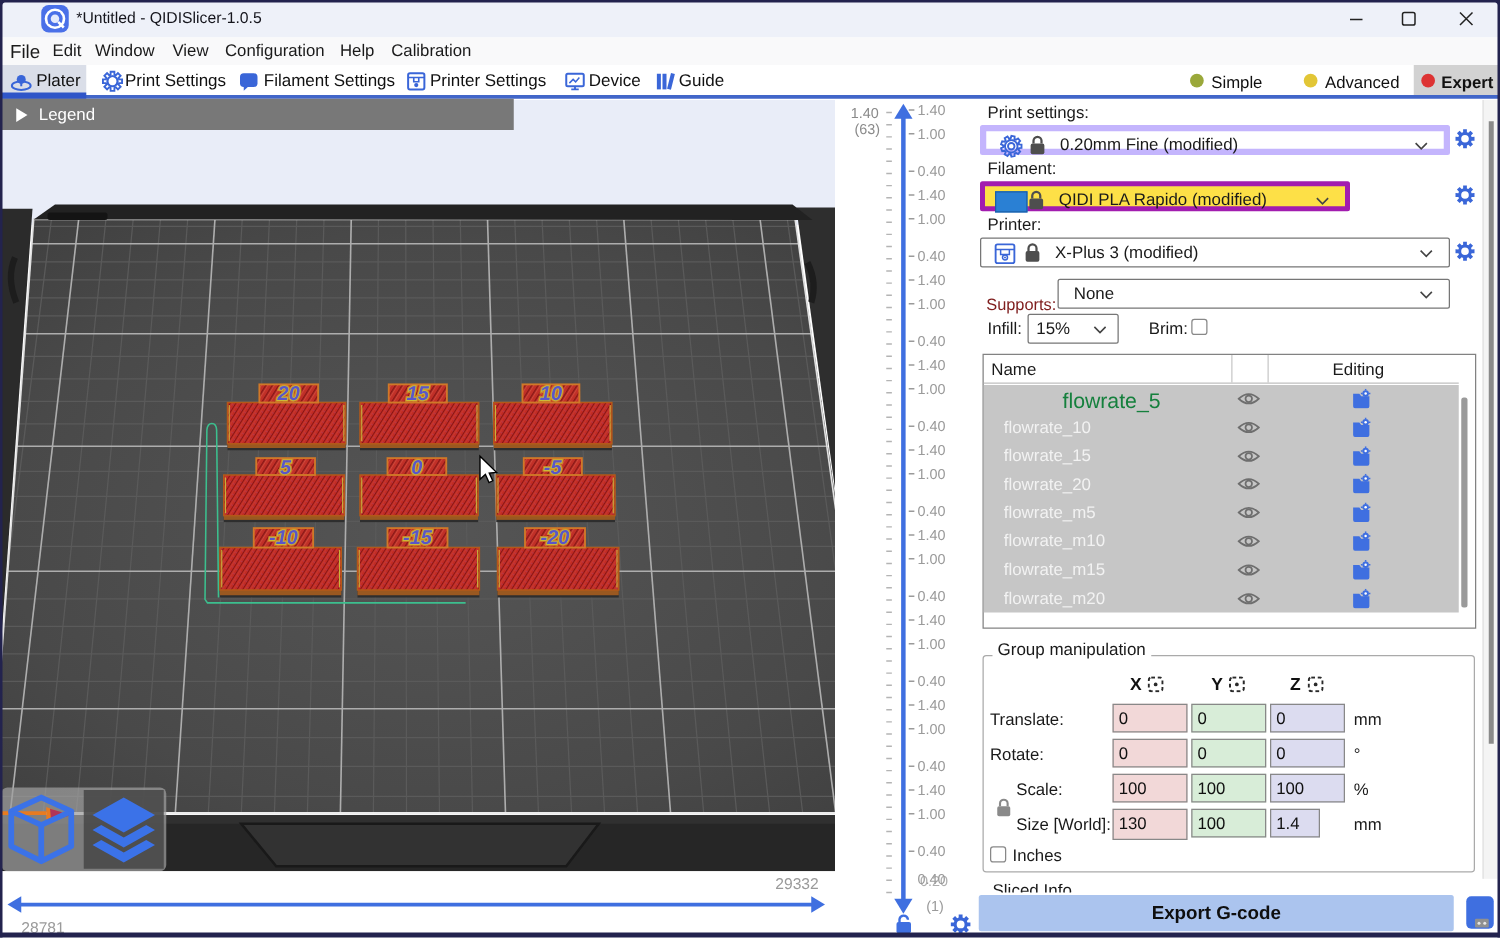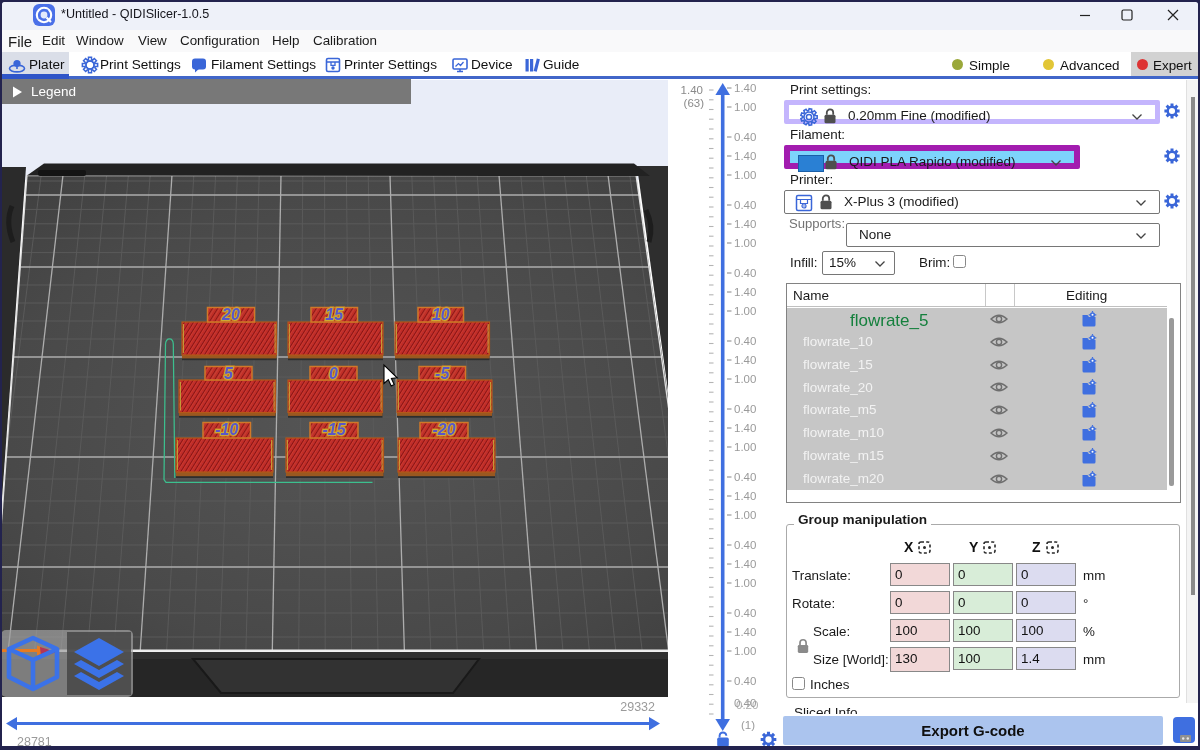--- a/index.html
+++ b/index.html
@@ -392,21 +392,21 @@
       <rect x="7" y="3" width="3.2" height="12.5" fill="#3a66d8"></rect>
       <rect x="12.2" y="2.6" width="3.2" height="13" fill="#3a66d8" transform="rotate(14 13.8 9)"></rect>
     </svg>
     <div style="position:absolute;left:543px;top:57px;font-size:13.6px;color:#111">Guide</div>
     <div style="position:absolute;left:1131px;top:52px;width:68px;height:24px;background:#d2d2d2"></div>
     <div style="position:absolute;left:952px;top:59px;width:11px;height:11px;border-radius:50%;background:#9aa83a"></div>
     <div style="position:absolute;left:1043px;top:59px;width:11px;height:11px;border-radius:50%;background:#e2c636"></div>
     <div style="position:absolute;left:1137px;top:59px;width:11px;height:11px;border-radius:50%;background:#dd3333"></div>
     <div style="position:absolute;left:969px;top:58px;font-size:13.4px;color:#111">Simple</div>
     <div style="position:absolute;left:1060px;top:58px;font-size:13.4px;color:#111">Advanced</div>
-    <div style="position:absolute;left:1153px;top:58px;font-size:13.4px;font-weight:normal;color:#111">Expert</div>
+    <div style="position:absolute;left:1153px;top:58px;font-size:13.4px;font-weight:bold;color:#111">Expert</div>
 <div style="position:absolute;left:0;top:79px;width:411px;height:25px;background:#787878">
       <svg width="14" height="14" style="position:absolute;left:10px;top:6px" viewBox="0 0 14 14">
         <polygon points="3,1.5 12,7 3,12.5" fill="#fff"></polygon>
       </svg>
       <div style="position:absolute;left:31px;top:4.5px;font-size:13.5px;color:#fff">Legend</div>
     </div>
 <div style="position:absolute;left:782px;top:80px;width:418px;height:670px;background:#fff"></div>
     <div style="position:absolute;left:790px;top:82px;font-size:13.4px;color:#1a1a1a">Print settings:</div>
     <div style="position:absolute;left:784px;top:100px;width:376px;height:24px;background:#fff;border:5px solid #c4b5fd;border-radius:2px;box-sizing:border-box">
       <svg width="20" height="20" style="position:absolute;left:10px;top:1.5px" viewBox="0 0 20 20">
@@ -419,21 +419,21 @@
       </svg>
       <div style="position:absolute;left:59px;top:3px;font-size:13.5px;color:#1a1a1a">0.20mm Fine (modified)</div>
       <svg width="12" height="8" style="position:absolute;right:12px;top:8px" viewBox="0 0 12 8">
         <path d="M1.5 1.5 L6 6 L10.5 1.5" fill="none" stroke="#444" stroke-width="1.3"></path>
       </svg>
     </div>
     <svg width="20" height="20" style="position:absolute;left:1162px;top:101px">
       <path d="M17.60,8.49 L17.60,11.51 L15.30,11.50 L14.81,12.68 L16.45,14.31 L14.31,16.45 L12.68,14.81 L11.50,15.30 L11.51,17.60 L8.49,17.60 L8.50,15.30 L7.32,14.81 L5.69,16.45 L3.55,14.31 L5.19,12.68 L4.70,11.50 L2.40,11.51 L2.40,8.49 L4.70,8.50 L5.19,7.32 L3.55,5.69 L5.69,3.55 L7.32,5.19 L8.50,4.70 L8.49,2.40 L11.51,2.40 L11.50,4.70 L12.68,5.19 L14.31,3.55 L16.45,5.69 L14.81,7.32 L15.30,8.50 Z M13.06,10.00 A3.06,3.06 0 1 0 6.94,10.00 A3.06,3.06 0 1 0 13.06,10.00 Z" fill="#3a66d8" fill-rule="evenodd"></path>
     </svg>
     <div style="position:absolute;left:790px;top:127px;font-size:13.4px;color:#1a1a1a">Filament:</div>
-    <div style="position:absolute;left:784px;top:145px;width:296px;height:24px;background:#7dd3fc;border:6px solid #a21caf;border-radius:2px;box-sizing:border-box">
+    <div style="position:absolute;left:784px;top:145px;width:296px;height:24px;background:#fde047;border:4px solid #a21caf;border-radius:2px;box-sizing:border-box">
       <div style="position:absolute;left:8px;top:3.5px;width:24px;height:15px;background:#2a80d4;border:1px solid #1a5fa8"></div>
       <svg width="16" height="18" style="position:absolute;left:33px;top:2.5px" viewBox="0 0 16 18">
         <path d="M4.8,6.8 v-2.2 a3.2,3.2 0 0 1 6.4,0 v2.2" fill="none" stroke="#4e4e4e" stroke-width="1.8"></path>
         <rect x="2.5" y="6.8" width="11.0" height="8.5" rx="1.5" fill="#4e4e4e"></rect>
       </svg>
       <div style="position:absolute;left:59px;top:3px;font-size:13.5px;color:#1a1a1a">QIDI PLA Rapido (modified)</div>
       <svg width="12" height="8" style="position:absolute;right:12px;top:8px" viewBox="0 0 12 8">
         <path d="M1.5 1.5 L6 6 L10.5 1.5" fill="none" stroke="#444" stroke-width="1.3"></path>
       </svg>
     </div>
@@ -453,21 +453,21 @@
         <rect x="2.5" y="6.8" width="11.0" height="8.5" rx="1.5" fill="#4e4e4e"></rect>
       </svg>
       <div style="position:absolute;left:59px;top:3px;font-size:13.5px;color:#1a1a1a">X-Plus 3 (modified)</div>
       <svg width="12" height="8" style="position:absolute;right:12px;top:8px" viewBox="0 0 12 8">
         <path d="M1.5 1.5 L6 6 L10.5 1.5" fill="none" stroke="#444" stroke-width="1.3"></path>
       </svg>
     </div>
     <svg width="20" height="20" style="position:absolute;left:1162px;top:191px">
       <path d="M17.60,8.49 L17.60,11.51 L15.30,11.50 L14.81,12.68 L16.45,14.31 L14.31,16.45 L12.68,14.81 L11.50,15.30 L11.51,17.60 L8.49,17.60 L8.50,15.30 L7.32,14.81 L5.69,16.45 L3.55,14.31 L5.19,12.68 L4.70,11.50 L2.40,11.51 L2.40,8.49 L4.70,8.50 L5.19,7.32 L3.55,5.69 L5.69,3.55 L7.32,5.19 L8.50,4.70 L8.49,2.40 L11.51,2.40 L11.50,4.70 L12.68,5.19 L14.31,3.55 L16.45,5.69 L14.81,7.32 L15.30,8.50 Z M13.06,10.00 A3.06,3.06 0 1 0 6.94,10.00 A3.06,3.06 0 1 0 13.06,10.00 Z" fill="#3a66d8" fill-rule="evenodd"></path>
     </svg>
-    <div style="position:absolute;left:789px;top:216px;font-size:13.1px;color:#737373">Supports:</div>
+    <div style="position:absolute;left:789px;top:236px;font-size:13.1px;color:#7f1d1d">Supports:</div>
     <div style="position:absolute;left:846px;top:223px;width:314px;height:24px;background:#fff;border:1px solid #767676;border-radius:2px;box-sizing:border-box">
       <div style="position:absolute;left:12px;top:3px;font-size:13.5px;color:#1a1a1a">None</div>
       <svg width="12" height="8" style="position:absolute;right:12px;top:8px" viewBox="0 0 12 8">
         <path d="M1.5 1.5 L6 6 L10.5 1.5" fill="none" stroke="#444" stroke-width="1.3"></path>
       </svg>
     </div>
     <div style="position:absolute;left:790px;top:255px;font-size:13.4px;color:#1a1a1a">Infill:</div>
     <div style="position:absolute;left:822px;top:251px;width:73px;height:24px;background:#fff;border:1px solid #767676;border-radius:2px;box-sizing:border-box">
       <div style="position:absolute;left:6px;top:3px;font-size:13.5px;color:#1a1a1a">15%</div>
       <svg width="12" height="8" style="position:absolute;right:8px;top:8px" viewBox="0 0 12 8">
@@ -566,21 +566,21 @@
       <circle cx="10" cy="7" r="2.6" fill="none" stroke="#6e6e6e" stroke-width="1.4"></circle>
     </svg>
     <svg width="16" height="16" style="position:absolute;left:1081px;top:470.9px" viewBox="0 0 16 16">
       <path d="M1.5 4 h5 l1.5 2 h6.5 v8 a1.5 1.5 0 0 1 -1.5 1.5 h-10 a1.5 1.5 0 0 1 -1.5 -1.5 Z" fill="#3f6fe0"></path>
       <circle cx="11.5" cy="3.8" r="2.6" fill="#3f6fe0"></circle>
       <circle cx="11.5" cy="3.8" r="1" fill="#fff"></circle>
       <path d="M11.5 0 v1.4 M11.5 6.2 v1.4 M7.7 3.8 h1.4 M13.9 3.8 h1.4" stroke="#3f6fe0" stroke-width="1.2"></path>
     </svg>
     <div style="position:absolute;left:1169px;top:318px;width:5px;height:168px;background:#9a9a9a;border-radius:2px"></div>
     <div style="position:absolute;left:786px;top:524px;width:394px;height:174px;border:1px solid #aaa;border-radius:3px;box-sizing:border-box"></div>
-    <div style="position:absolute;left:794px;top:512px;background:#fff;padding:0 4px;font-size:13.6px;font-weight:bold;color:#1a1a1a">Group manipulation</div>
+    <div style="position:absolute;left:794px;top:512px;background:#fff;padding:0 4px;font-size:13.6px;font-weight:normal;color:#1a1a1a">Group manipulation</div>
     <div style="position:absolute;left:904px;top:539px;font-size:14px;font-weight:bold;color:#111">X</div>
     <svg width="13" height="13" style="position:absolute;left:918px;top:541px" viewBox="0 0 13 13">
       <rect x="1" y="1" width="11" height="11" rx="2" fill="none" stroke="#2a2a2a" stroke-width="1.6" stroke-dasharray="3 2.2"></rect>
       <circle cx="6.5" cy="6.5" r="1.5" fill="#2a2a2a"></circle>
     </svg>
     <div style="position:absolute;left:969px;top:539px;font-size:14px;font-weight:bold;color:#111">Y</div>
     <svg width="13" height="13" style="position:absolute;left:983px;top:541px" viewBox="0 0 13 13">
       <rect x="1" y="1" width="11" height="11" rx="2" fill="none" stroke="#2a2a2a" stroke-width="1.6" stroke-dasharray="3 2.2"></rect>
       <circle cx="6.5" cy="6.5" r="1.5" fill="#2a2a2a"></circle>
     </svg>
@@ -600,21 +600,21 @@
     <div style="position:absolute;left:1016px;top:591px;width:60px;height:23px;background:#dcdcf0;border:1px solid #888;box-sizing:border-box;font-size:13.4px;color:#111;padding:3px 0 0 4px">0</div>
     <div style="position:absolute;left:1083px;top:596px;font-size:13.4px;color:#1a1a1a">°</div>
     <div style="position:absolute;left:813px;top:624px;font-size:13.4px;color:#1a1a1a">Scale:</div>
     <div style="position:absolute;left:890px;top:619px;width:60px;height:23px;background:#f2d8d8;border:1px solid #888;box-sizing:border-box;font-size:13.4px;color:#111;padding:3px 0 0 4px">100</div>
     <div style="position:absolute;left:953px;top:619px;width:60px;height:23px;background:#d8edd8;border:1px solid #888;box-sizing:border-box;font-size:13.4px;color:#111;padding:3px 0 0 4px">100</div>
     <div style="position:absolute;left:1016px;top:619px;width:60px;height:23px;background:#dcdcf0;border:1px solid #888;box-sizing:border-box;font-size:13.4px;color:#111;padding:3px 0 0 4px">100</div>
     <div style="position:absolute;left:1083px;top:624px;font-size:13.4px;color:#1a1a1a">%</div>
     <div style="position:absolute;left:813px;top:652px;font-size:13.4px;color:#1a1a1a">Size [World]:</div>
     <div style="position:absolute;left:890px;top:647px;width:60px;height:25px;background:#f2d8d8;border:1px solid #888;box-sizing:border-box;font-size:13.4px;color:#111;padding:3px 0 0 4px">130</div>
     <div style="position:absolute;left:953px;top:647px;width:60px;height:23px;background:#d8edd8;border:1px solid #888;box-sizing:border-box;font-size:13.4px;color:#111;padding:3px 0 0 4px">100</div>
-    <div style="position:absolute;left:1016px;top:647px;width:60px;height:23px;background:#dcdcf0;border:1px solid #888;box-sizing:border-box;font-size:13.4px;color:#111;padding:3px 0 0 4px">1.4</div>
+    <div style="position:absolute;left:1016px;top:647px;width:40px;height:23px;background:#dcdcf0;border:1px solid #888;box-sizing:border-box;font-size:13.4px;color:#111;padding:3px 0 0 4px">1.4</div>
     <div style="position:absolute;left:1083px;top:652px;font-size:13.4px;color:#1a1a1a">mm</div>
     <svg width="14" height="18" style="position:absolute;left:796px;top:638px" viewBox="0 0 14 18">
       <path d="M4.0,6.9 v-2.1 a3.0,3.0 0 0 1 6.1,0 v2.1" fill="none" stroke="#8a8a8a" stroke-width="1.7"></path>
       <rect x="1.8" y="6.9" width="10.4" height="8.1" rx="1.4" fill="#8a8a8a"></rect>
     </svg>
     <div style="position:absolute;left:792px;top:677px;width:13px;height:13px;border:1px solid #888;border-radius:2.5px;background:#fff;box-sizing:border-box"></div>
     <div style="position:absolute;left:810px;top:677px;font-size:13.4px;color:#1a1a1a">Inches</div>
     <div style="position:absolute;left:794px;top:707px;width:120px;height:6.5px;overflow:hidden">
       <div style="font-size:13.6px;font-weight:normal;color:#1a1a1a;line-height:13px;margin-top:-1px">Sliced Info</div>
     </div>

